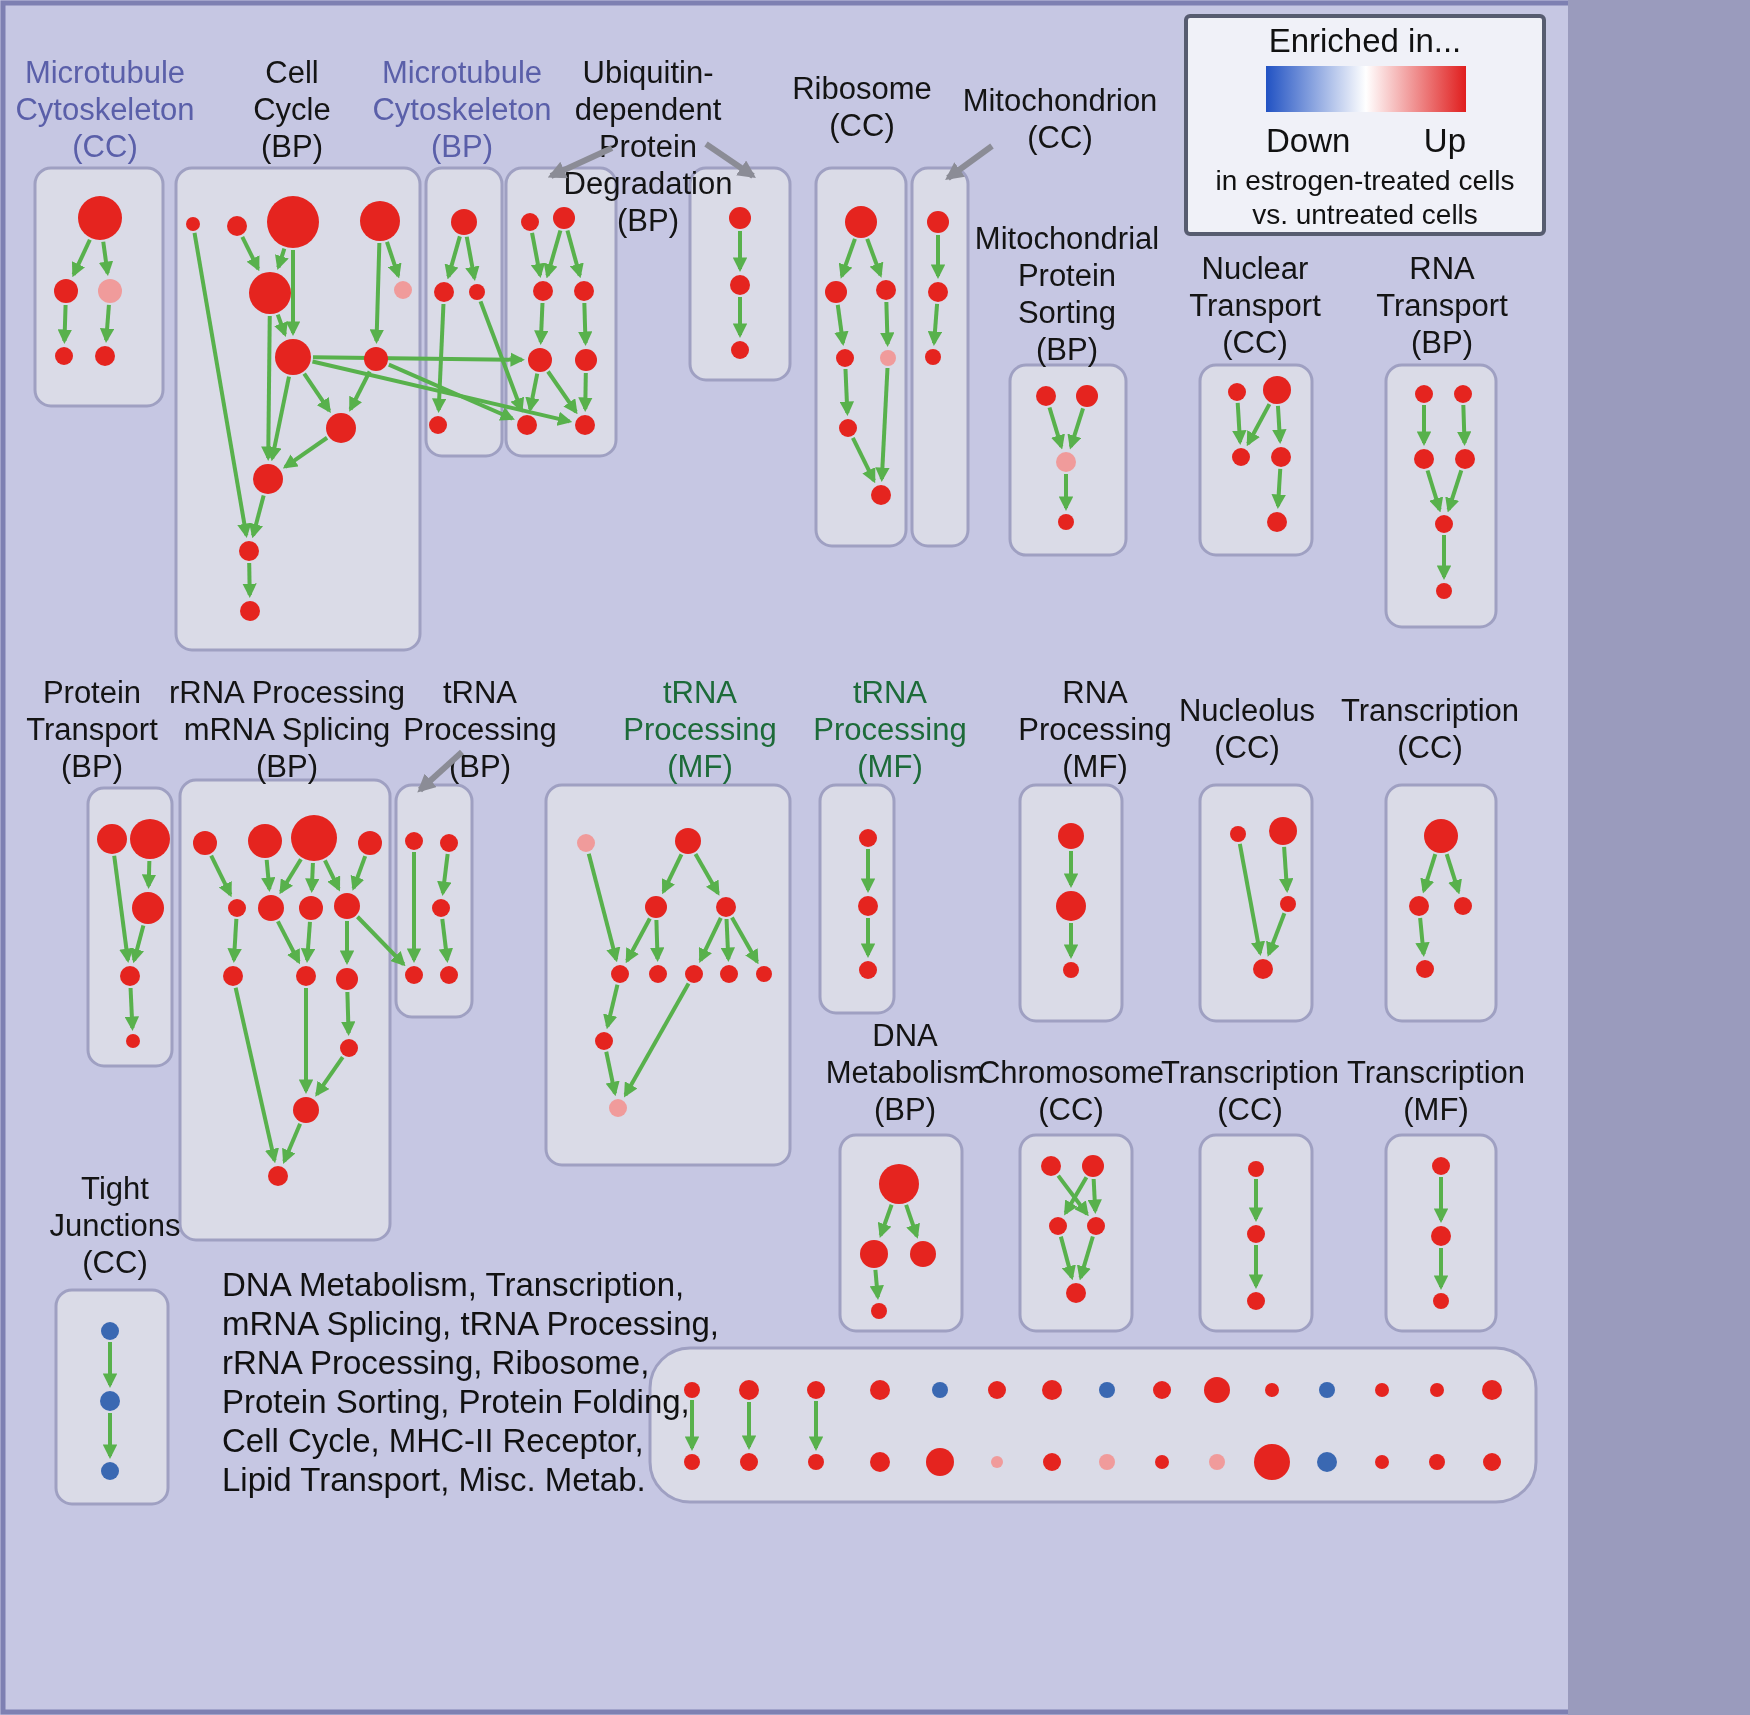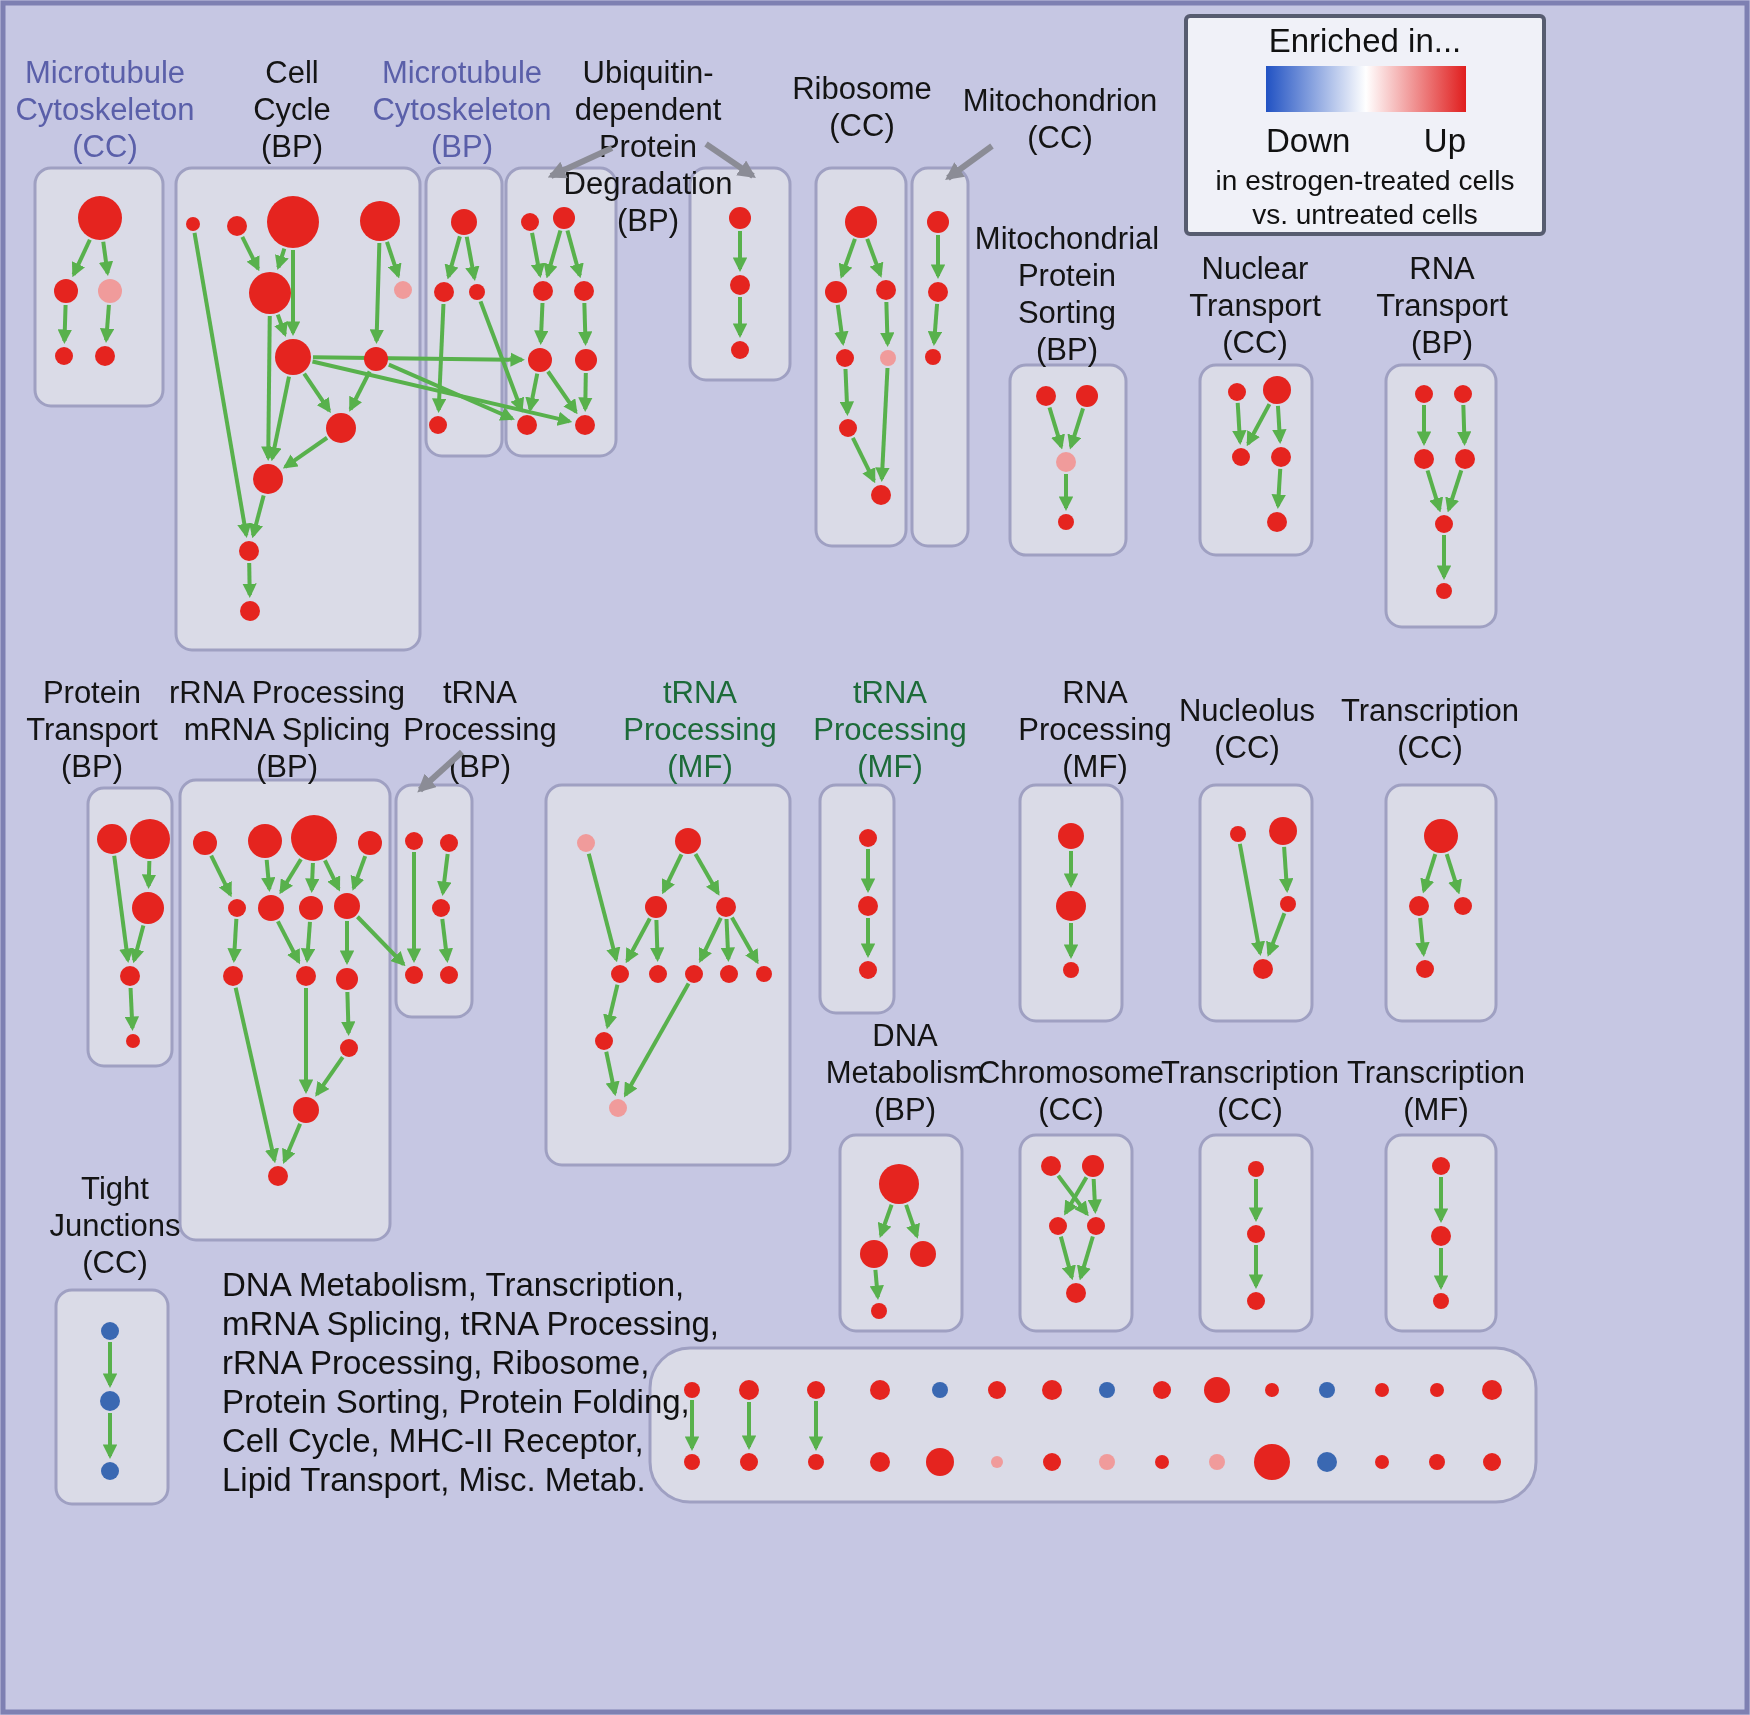--- a/index.html
+++ b/index.html
@@ -1,16 +1,16 @@
 <!DOCTYPE html>
 <html><head>
 <meta charset="utf-8">
 <style>
   html,body{margin:0;padding:0;background:#9a9bbd;}
-  .stage{width:1750px;height:1715px;position:relative;background:#c6c7e3;overflow:hidden;}
+  .stage{width:1568px;height:1715px;position:relative;background:#c6c7e3;overflow:hidden;}
   svg{display:block;width:1750px;height:1715px;}
   text{font-family:"Liberation Sans","DejaVu Sans",sans-serif;}
   .gbox{fill:#dadbe7;stroke:#9fa0c2;stroke-width:3;}
   .glabel{font-size:31px;text-anchor:middle;}
   .edge{stroke:#58b14c;stroke-width:4;fill:none;}
   .pointer{stroke:#8b8c96;stroke-width:6;}
   .legend-box{fill:#f0f1f8;stroke:#575c70;stroke-width:4;}
   .legend-title{font-size:33px;text-anchor:middle;fill:#111;}
   .legend-big{font-size:33px;fill:#111;}
   .legend-small{font-size:28px;text-anchor:middle;fill:#111;}

